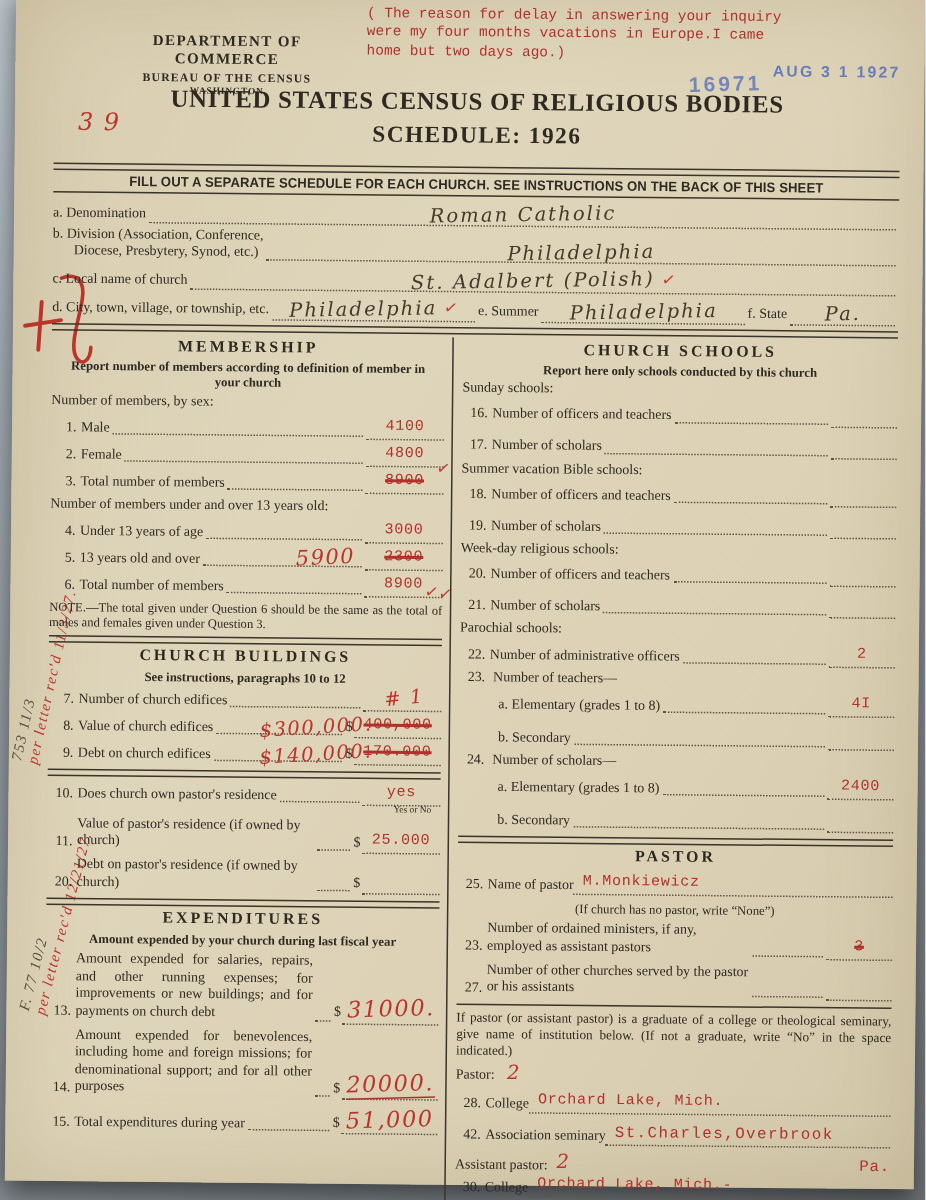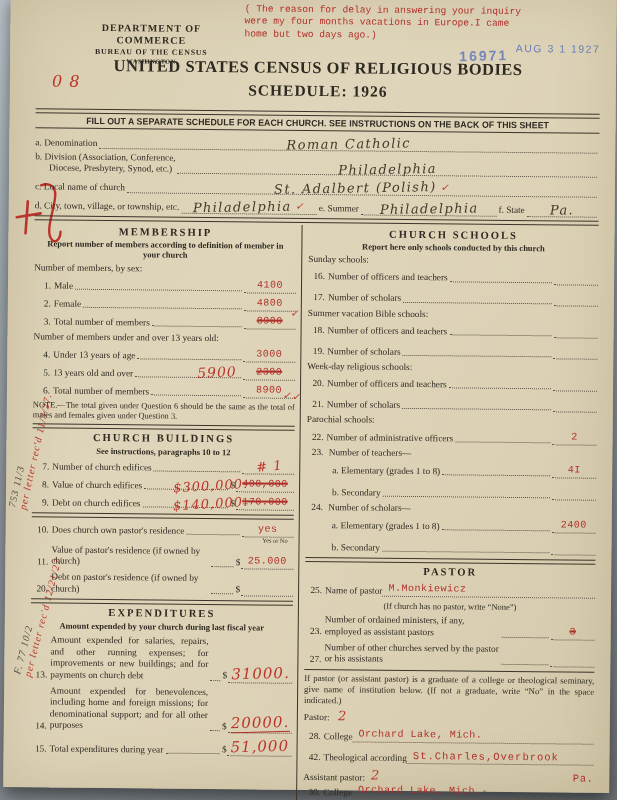--- a/index.html
+++ b/index.html
@@ -19,21 +19,21 @@
   .hdr{position:relative;height:108px;}
   .dept{position:absolute;left:30px;top:22px;width:170px;text-align:center;}
   .dept .d1{font-size:10px;font-weight:bold;letter-spacing:1px;}
   .dept .d2{font-size:7.8px;font-weight:bold;letter-spacing:.8px;margin-top:1px;}
   .dept .d3{font-size:6.2px;font-weight:bold;letter-spacing:.6px;margin-top:1px;}
   .delay{position:absolute;left:208px;top:2px;width:370px;color:#b0312b;
     font-family:"Liberation Mono","DejaVu Sans Mono",monospace;font-size:9.6px;line-height:1.3;white-space:pre-line;}
   .stampnum{position:absolute;right:92px;top:44px;color:#5b74bb;font-family:"Liberation Sans",sans-serif;
     font-weight:bold;font-size:14px;letter-spacing:2px;opacity:.8;transform:rotate(-2deg);}
   .stampdate{position:absolute;right:0px;top:38px;color:#5b74bb;font-family:"Liberation Sans",sans-serif;
-    font-weight:normal;font-size:10.5px;letter-spacing:1.5px;opacity:.9;}
+    font-weight:bold;font-size:10.5px;letter-spacing:1.5px;opacity:.9;}
   .title{position:absolute;left:0;right:0;top:56px;text-align:center;font-weight:bold;font-size:16.5px;letter-spacing:.5px;}
   .subtitle{position:absolute;left:0;right:0;top:80px;text-align:center;font-weight:bold;font-size:15.5px;letter-spacing:1px;}
   .file09{position:absolute;left:16px;top:72px;color:#bb3a30;font-style:italic;font-size:16px;letter-spacing:4px;}
 
   .instr{text-align:center;font-family:"Liberation Sans",sans-serif;font-weight:bold;font-size:8.7px;
     letter-spacing:.1px;transform:scaleY(1.05);padding:1px 0;}
 
   
   .fields{margin-top:3px;}
   .frow{display:flex;align-items:flex-end;margin:3px 0;}
@@ -115,21 +115,21 @@
           <div class="d2">BUREAU OF THE CENSUS</div>
           <div class="d3">WASHINGTON</div>
         </div>
         <div class="delay">( The reason for delay in answering your inquiry
 were my four months vacations in Europe.I came
 home but two days ago.)</div>
         <div class="stampnum">16971</div>
         <div class="stampdate">AUG 3 1 1927</div>
         <div class="title">UNITED STATES CENSUS OF RELIGIOUS BODIES</div>
         <div class="subtitle">SCHEDULE: 1926</div>
-        <div class="file09 handred">0 8</div>
+        <div class="file09 handred">3 9</div>
       </div>
 
       <div class="dr"></div>
       <div class="instr">FILL OUT A SEPARATE SCHEDULE FOR EACH CHURCH.    SEE INSTRUCTIONS ON THE BACK OF THIS SHEET</div>
       <div class="sr"></div>
 
       <div class="fields">
         <div class="frow">
           <span class="flab">a. Denomination</span>
           <span class="fill"><span class="hw">Roman Catholic</span></span>
@@ -394,21 +394,21 @@
             <span>Pastor:</span>
             <span class="handred inlinehand">2</span>
           </div>
           <div class="q">
             <span class="qn">28.</span>
             <span class="ql">College</span>
             <span class="vred">Orchard Lake, Mich.</span>
           </div>
           <div class="q" style="margin-top:7px">
             <span class="qn">42.</span>
-            <span class="ql">Theological according</span>
+            <span class="ql">Association seminary</span>
             <span class="vred" style="font-size:10.5px;letter-spacing:1px">St.Charles,Overbrook</span>
           </div>
           <div class="q" style="margin:1px 0">
             <span>Assistant pastor:</span>
             <span class="handred inlinehand">2</span>
             <span class="dots" style="border:none"></span>
             <span class="typedred">Pa.</span>
           </div>
           <div class="q" style="margin-top:0">
             <span class="qn">30.</span>

